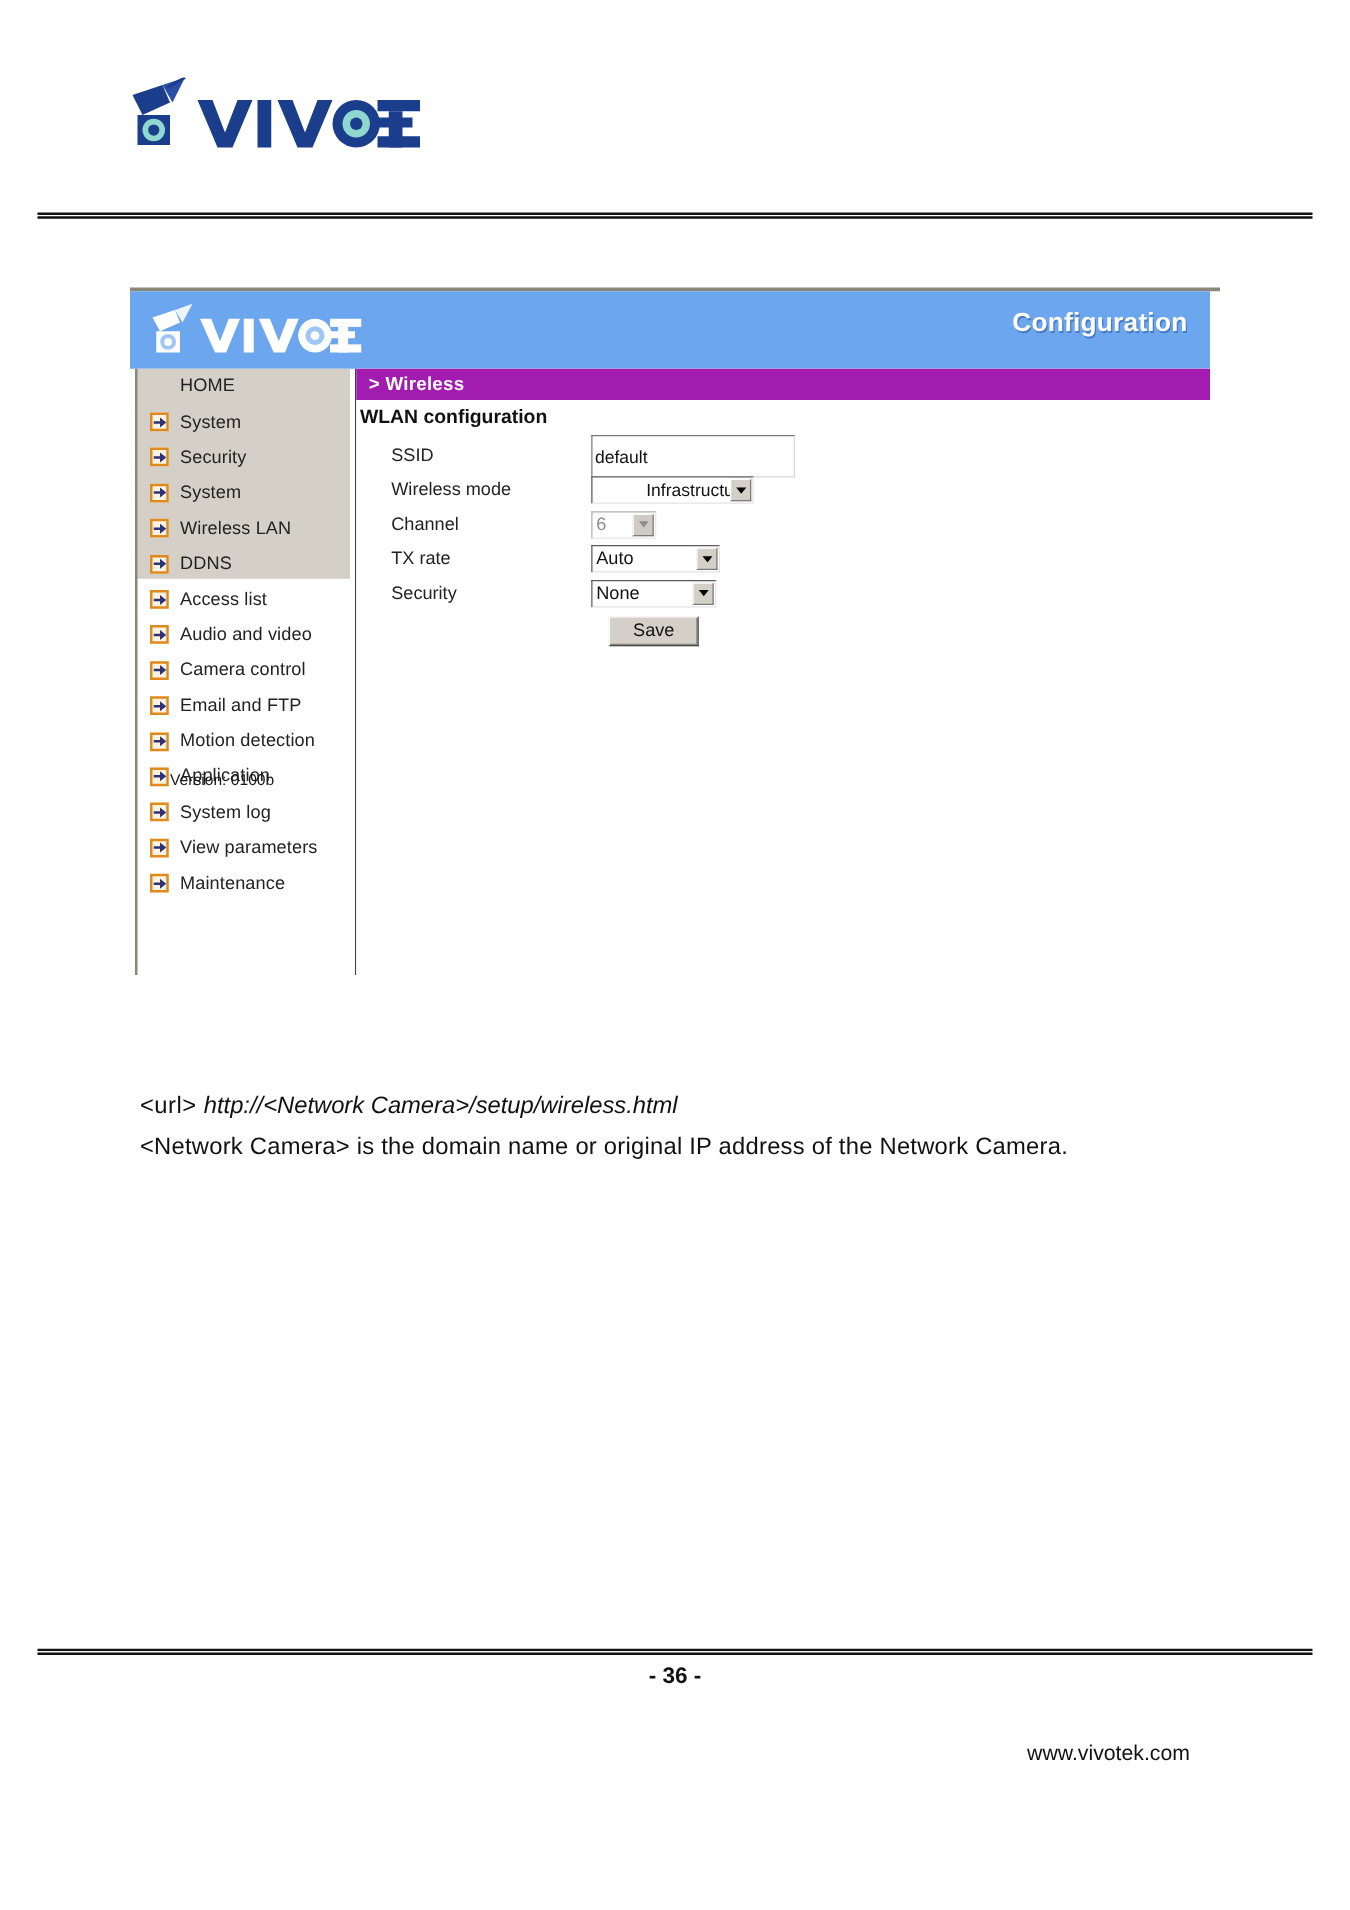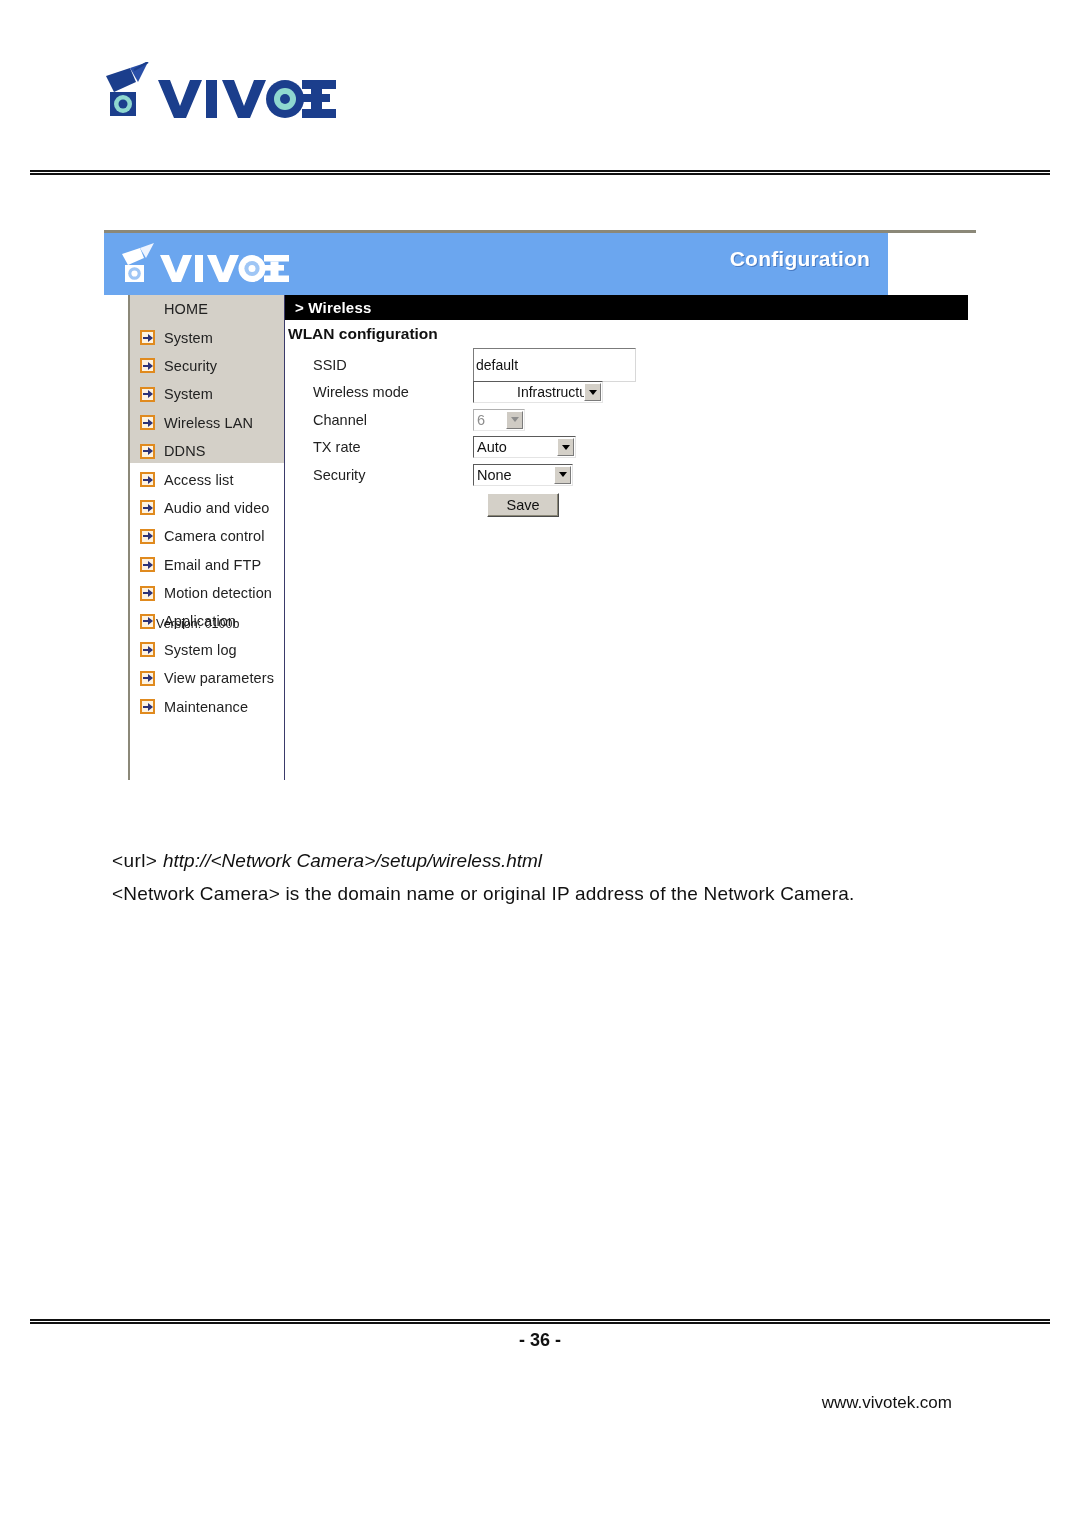--- a/index.html
+++ b/index.html
@@ -44,21 +44,21 @@
   }
   .shot-topborder {
     position: absolute;
     left: 0; top: 0;
     width: 872px; height: 3px;
     background: #8b8878;
   }
   .ui-header {
     position: absolute;
     left: 0; top: 3px;
-    width: 784px; height: 62px;
+    width: 864px; height: 62px;
     background: #6ba6ef;
   }
   .ui-header-logo {
     position: absolute;
     left: 14px; top: 10px;
     width: 190px; height: 44px;
   }
   .ui-header-title {
     position: absolute;
     right: 18px; top: 14px;
@@ -71,21 +71,21 @@
 
   .ui-body {
     position: absolute;
     left: 0; top: 65px;
     width: 864px; height: 517px;
   }
 
   
   .ui-nav {
     position: absolute;
-    left: 24px; top: 0;
+    left: 4px; top: 0;
     width: 172px;
     height: 485px;
     padding-left: 37px;
   }
   .ui-nav-bg {
     position: absolute;
     left: 0; top: 0;
     width: 172px; height: 168px;
     background: #d4d0c8;
   }
@@ -164,21 +164,21 @@
     position: absolute;
     left: 181px; top: 0;
     width: 683px;
     height: 485px;
     background: #ffffff;
   }
   .ui-section-bar {
     position: absolute;
     left: 0; top: 0;
     width: 683px; height: 25px;
-    background: #000000;
+    background: #a21caf;
     display: flex;
     align-items: center;
     padding-left: 10px;
   }
   .ui-section-bar-text {
     color: #ffffff;
     font-size: 15px;
     font-weight: bold;
     letter-spacing: .2px;
   }
@@ -291,20 +291,21 @@
     margin-left: 14px;
     cursor: pointer;
   }
 
   
   .caption {
     position: absolute;
     left: 112px;
     width: 900px;
     color: #111111;
+    margin-top: 24px;
   }
   .cap-url {
     top: 850px;
     font-size: 19px;
   }
   .cap-url .lit { font-style: normal; letter-spacing: .4px; }
   .cap-url .ital { font-style: italic; }
   .cap-note {
     top: 883px;
     font-size: 19px;

